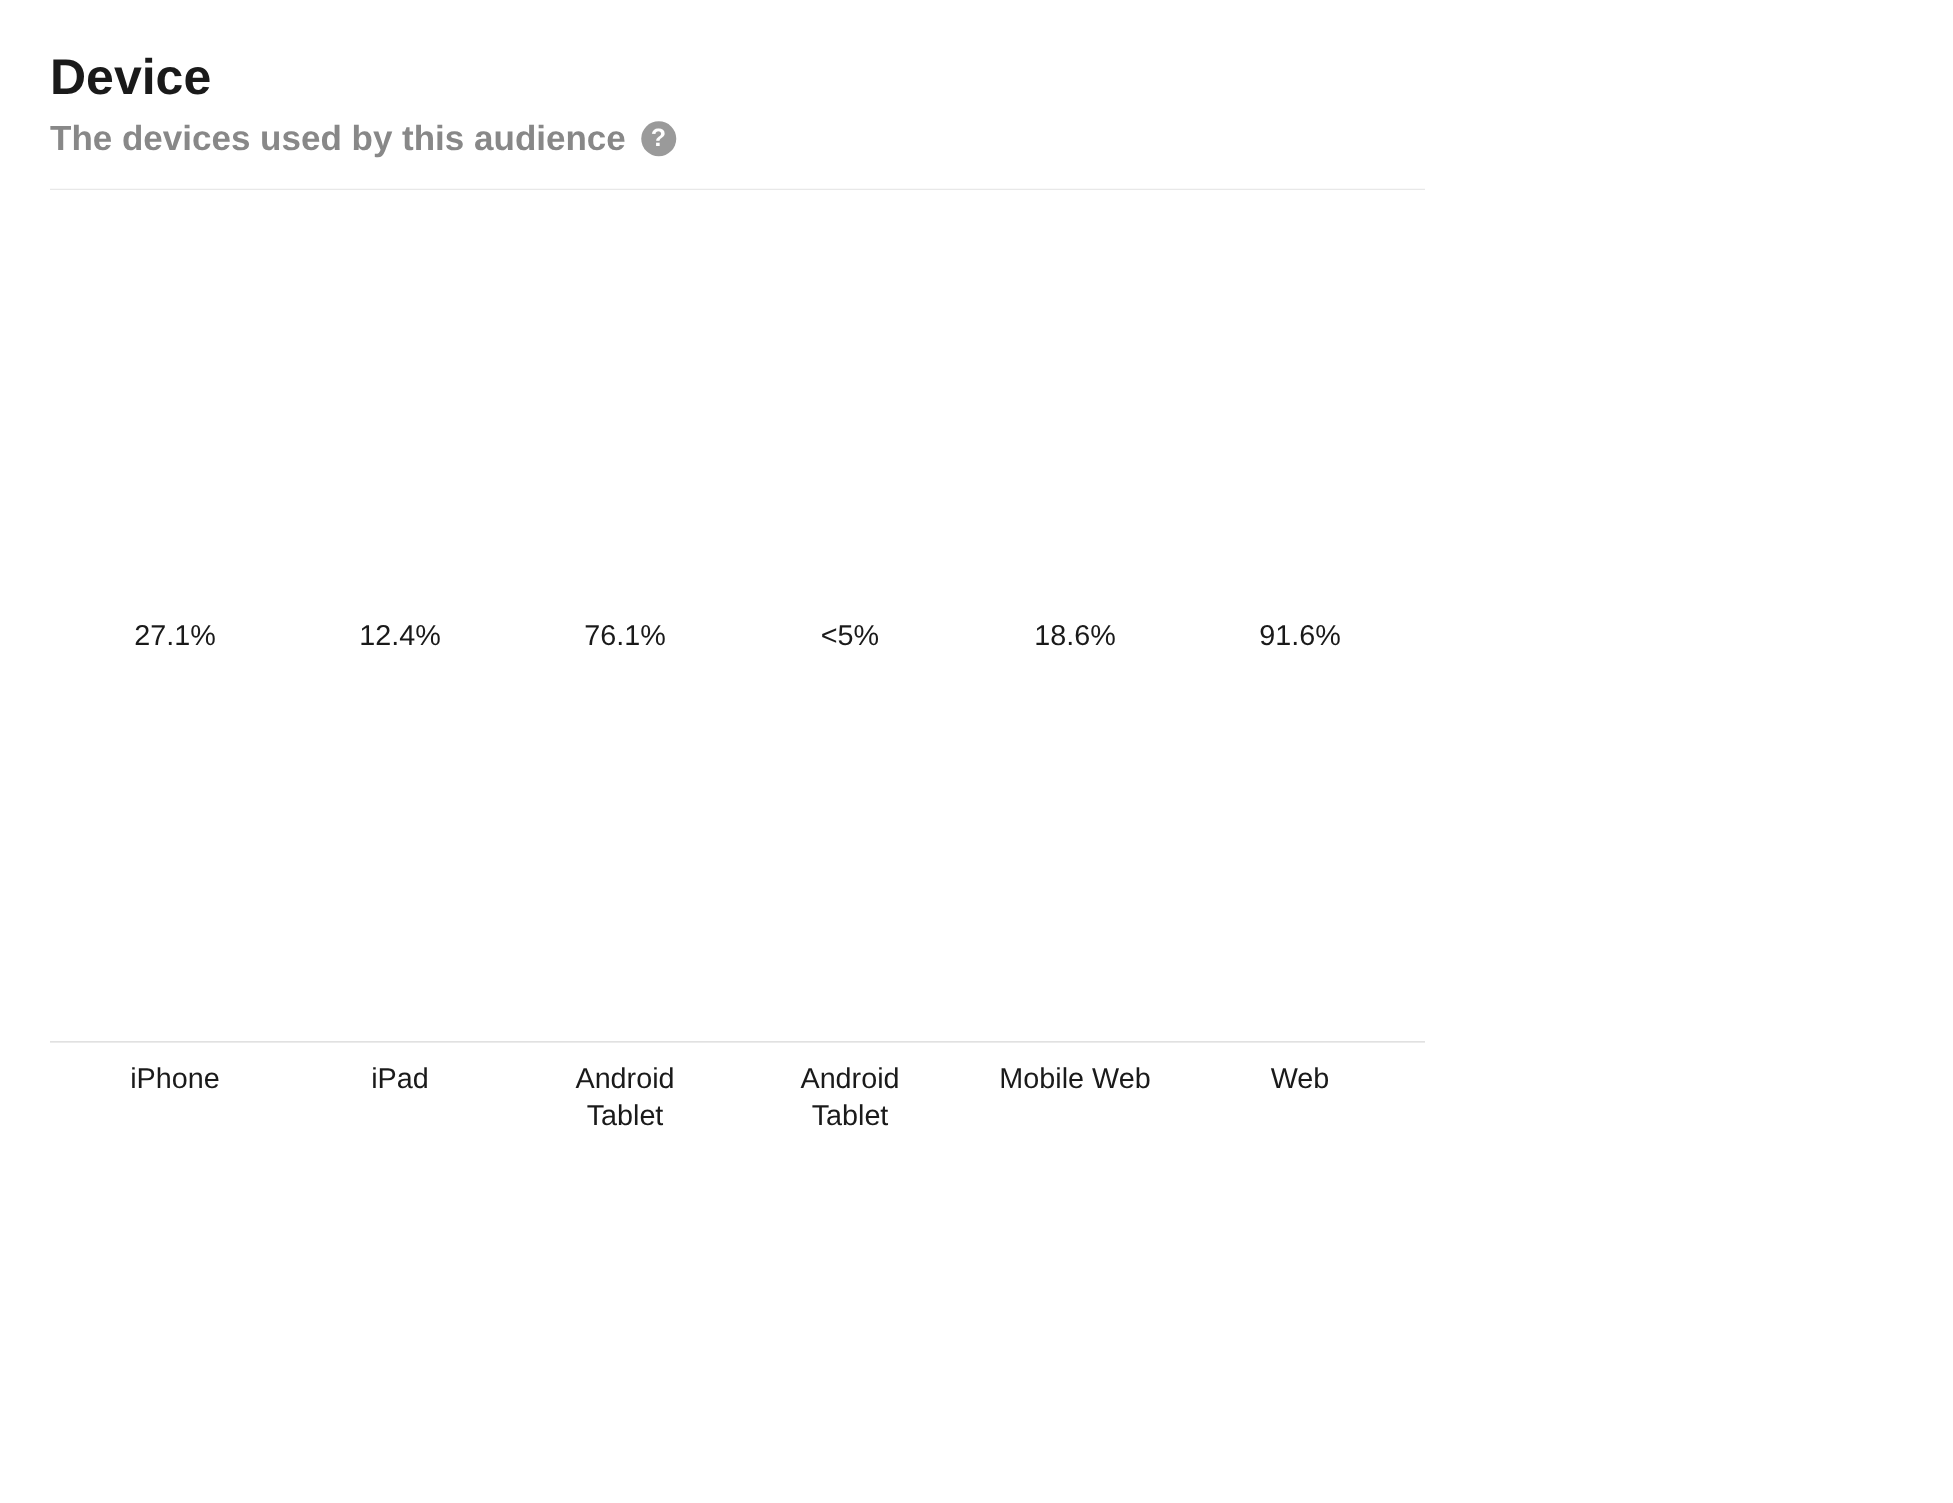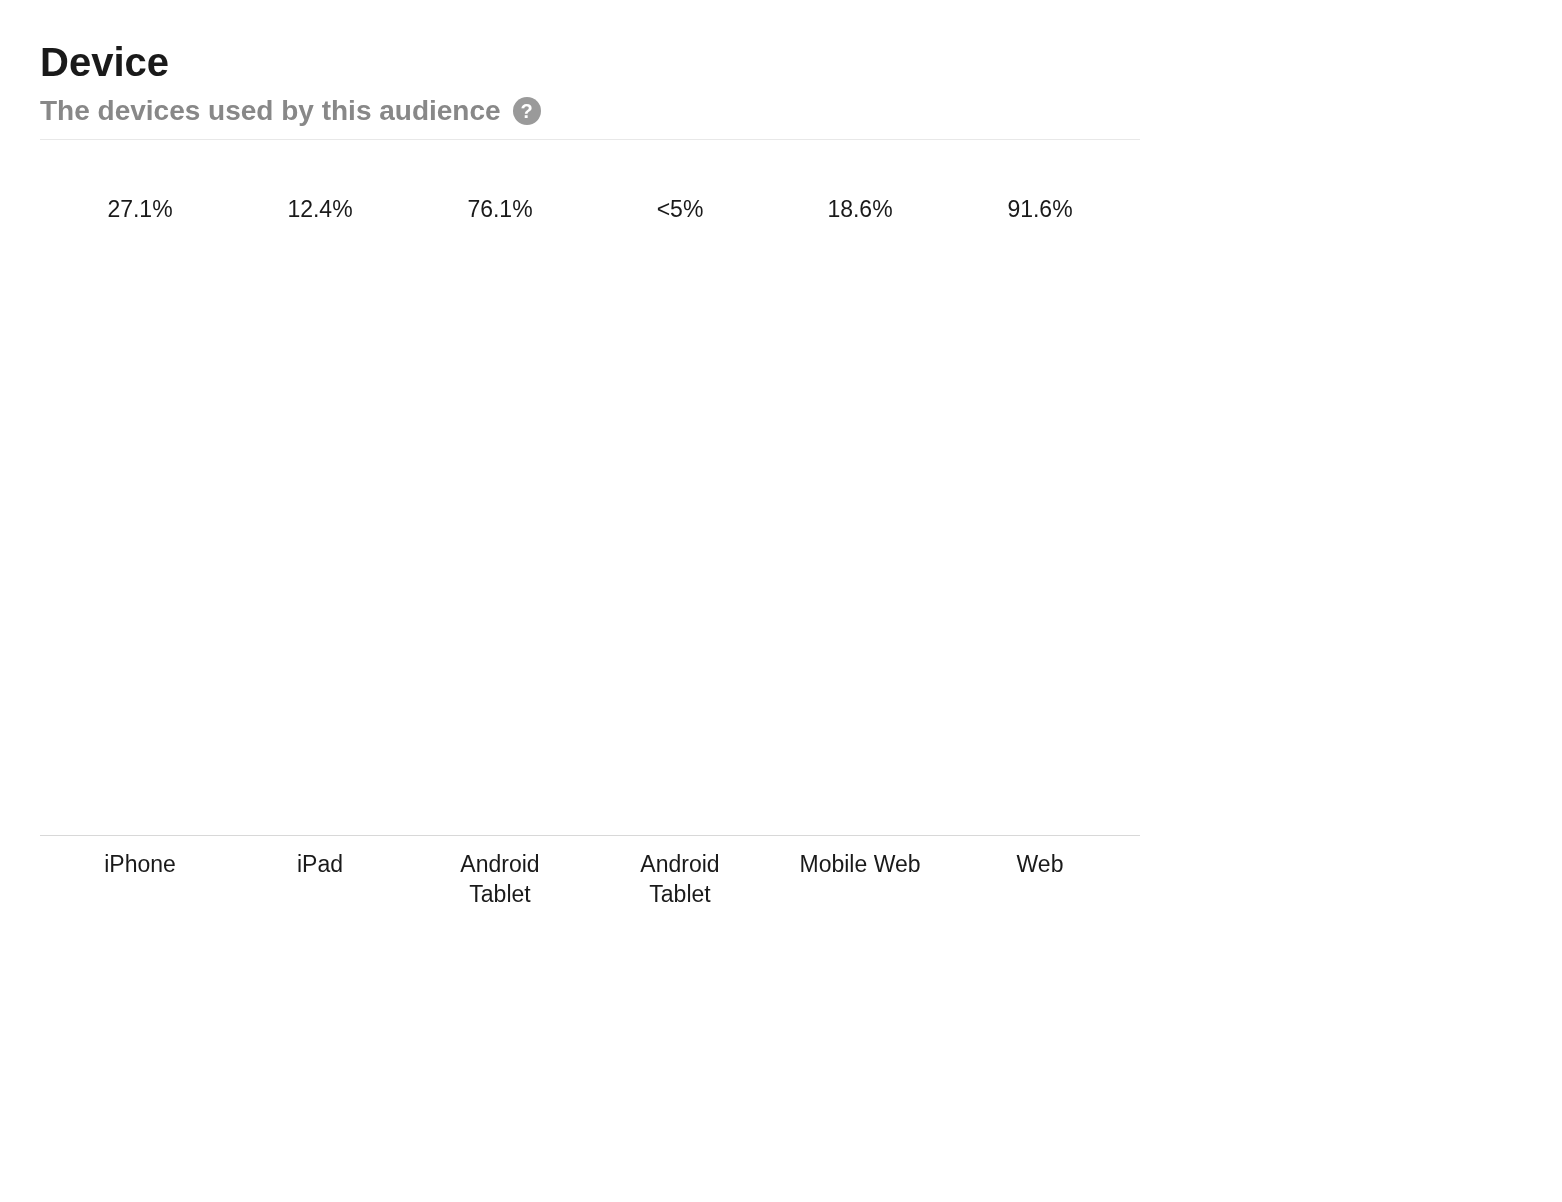--- a/index.html
+++ b/index.html
@@ -9,23 +9,23 @@
     }
     body {
       font-family: -apple-system, BlinkMacSystemFont, "Segoe UI", Helvetica, Arial, sans-serif;
       background: #ffffff;
       padding: 40px;
     }
     .chart-container {
       width: 1100px;
     }
     .header {
-      padding-bottom: 12px;
+      padding-bottom: 24px;
       border-bottom: 1px solid #e8e8e8;
-      margin-bottom: 56px;
+      margin-bottom: 42px;
     }
     .title {
       font-size: 40px;
       font-weight: 700;
       color: #1a1a1a;
       margin-bottom: 10px;
     }
     .subtitle-row {
       display: flex;
       align-items: center;
@@ -47,21 +47,21 @@
       justify-content: center;
       font-size: 20px;
       font-weight: 700;
       cursor: help;
     }
     .plot-area {
       position: relative;
       height: 640px;
       border-bottom: 1px solid #d8d8d8;
       display: flex;
-      align-items: flex-start;
+      align-items: center;
       justify-content: space-around;
       padding: 0 10px;
     }
     .bar-group {
       display: flex;
       flex-direction: column;
       align-items: center;
       width: 130px;
     }
     .bar-label {

